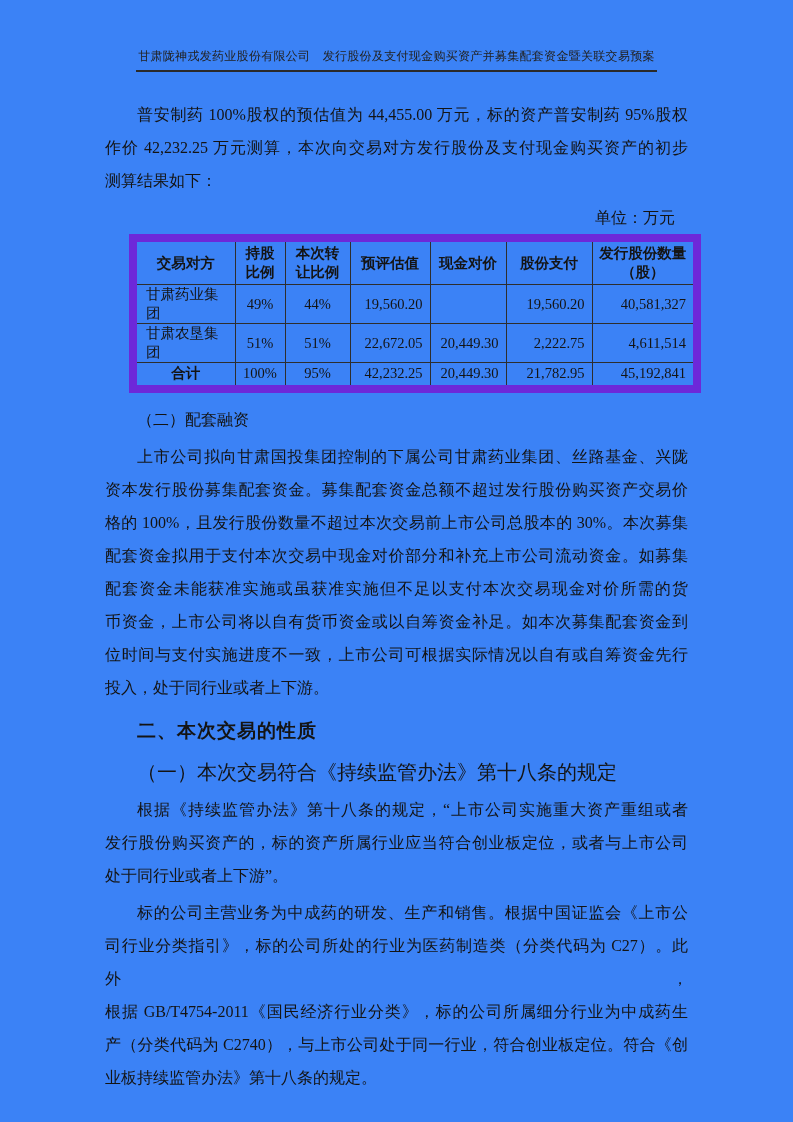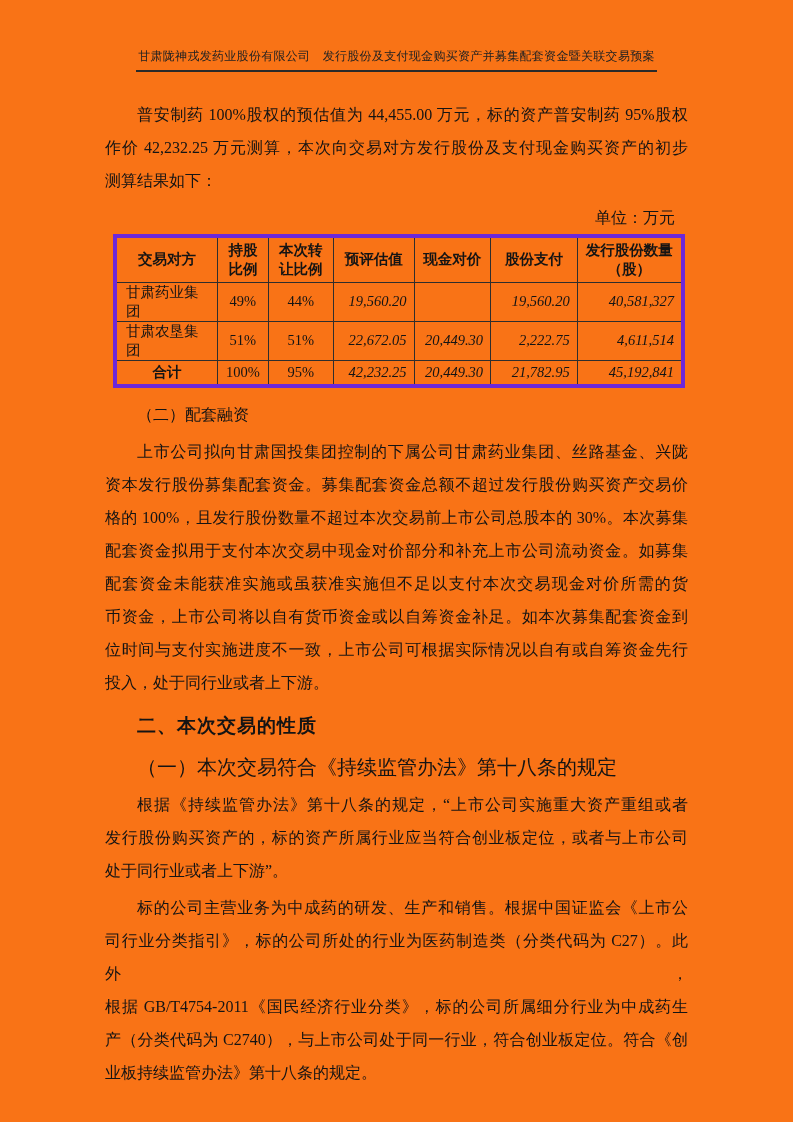--- a/index.html
+++ b/index.html
@@ -1,21 +1,21 @@
 <!DOCTYPE html>
 <html><head>
 <meta charset="utf-8">
 <style>
   * { box-sizing: border-box; margin: 0; padding: 0; }
   html, body { background: #ffffff; }
   .page {
     position: relative;
     width: 793px;
     height: 1122px;
-    background: #f97316;
+    background: #3b82f6;
     color: #141414;
     font-family: "Liberation Serif", "DejaVu Serif", serif;
     overflow: hidden;
   }
   .content { padding: 0 105px; }
 
   
   .doc-header { padding-top: 46px; text-align: center; }
   .doc-header .hd {
     display: inline-block;
@@ -45,41 +45,41 @@
     text-align: right;
     padding-right: 13px;
     margin-top: 4px;
   }
 
   
   table.deal {
     border-collapse: collapse;
     table-layout: fixed;
     width: 572px;
-    margin-left: 8px;
-    border: 4px solid #6d28d9;
+    margin-left: 24px;
+    border: 8px solid #6d28d9;
   }
   table.deal th, table.deal td {
     border: 1px solid #2e2e2e;
     font-size: 14.5px;
     overflow: hidden;
   }
   table.deal thead th {
     font-weight: bold;
     text-align: center;
     vertical-align: middle;
     white-space: pre-line;
     line-height: 19px;
     height: 46px;
     padding: 2px 1px;
   }
   table.deal tbody td { height: 26px; padding: 0 7px; vertical-align: middle; }
   td.l { text-align: left; padding-left: 9px !important; }
   td.c { text-align: center; }
-  td.r { text-align: right; font-style: italic; }
+  td.r { text-align: right; }
   tr.total td.name { font-weight: bold; text-align: center; }
 
   .sec-head { font-size: 16px; line-height: 33px; text-indent: 32px; margin-top: 10px; }
   .p-body { margin-top: 4px; }
 
   .main-heading {
     font-family: "Liberation Sans", "DejaVu Sans", sans-serif;
     font-weight: bold;
     font-size: 19px;
     line-height: 30px;

